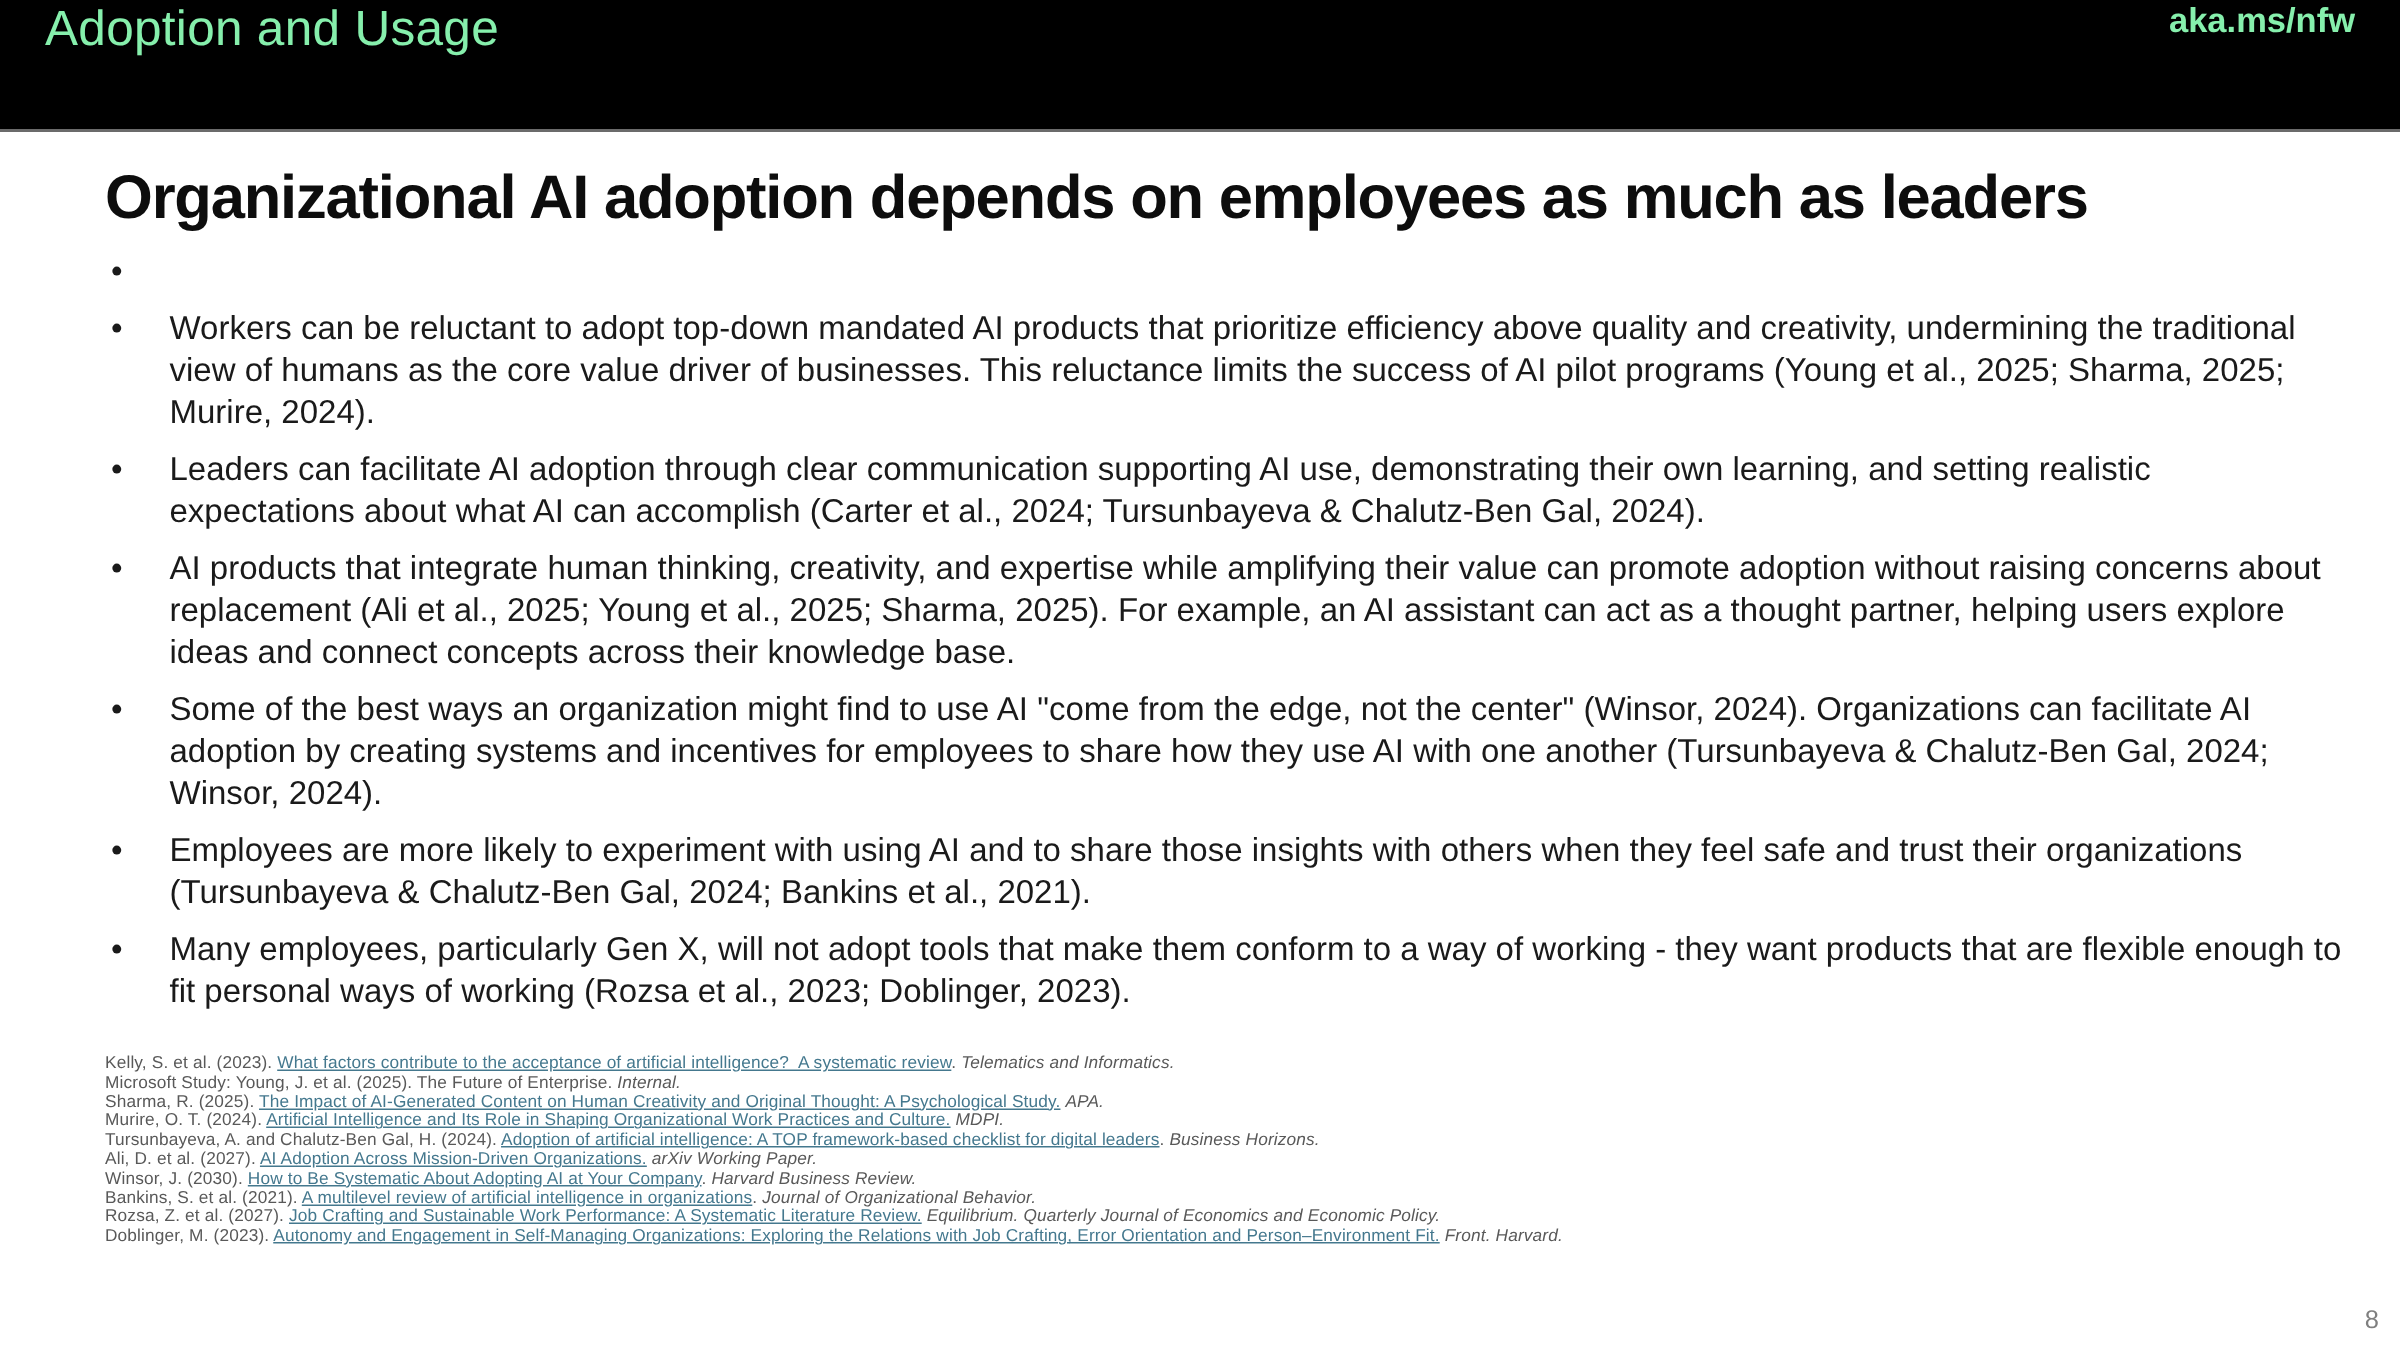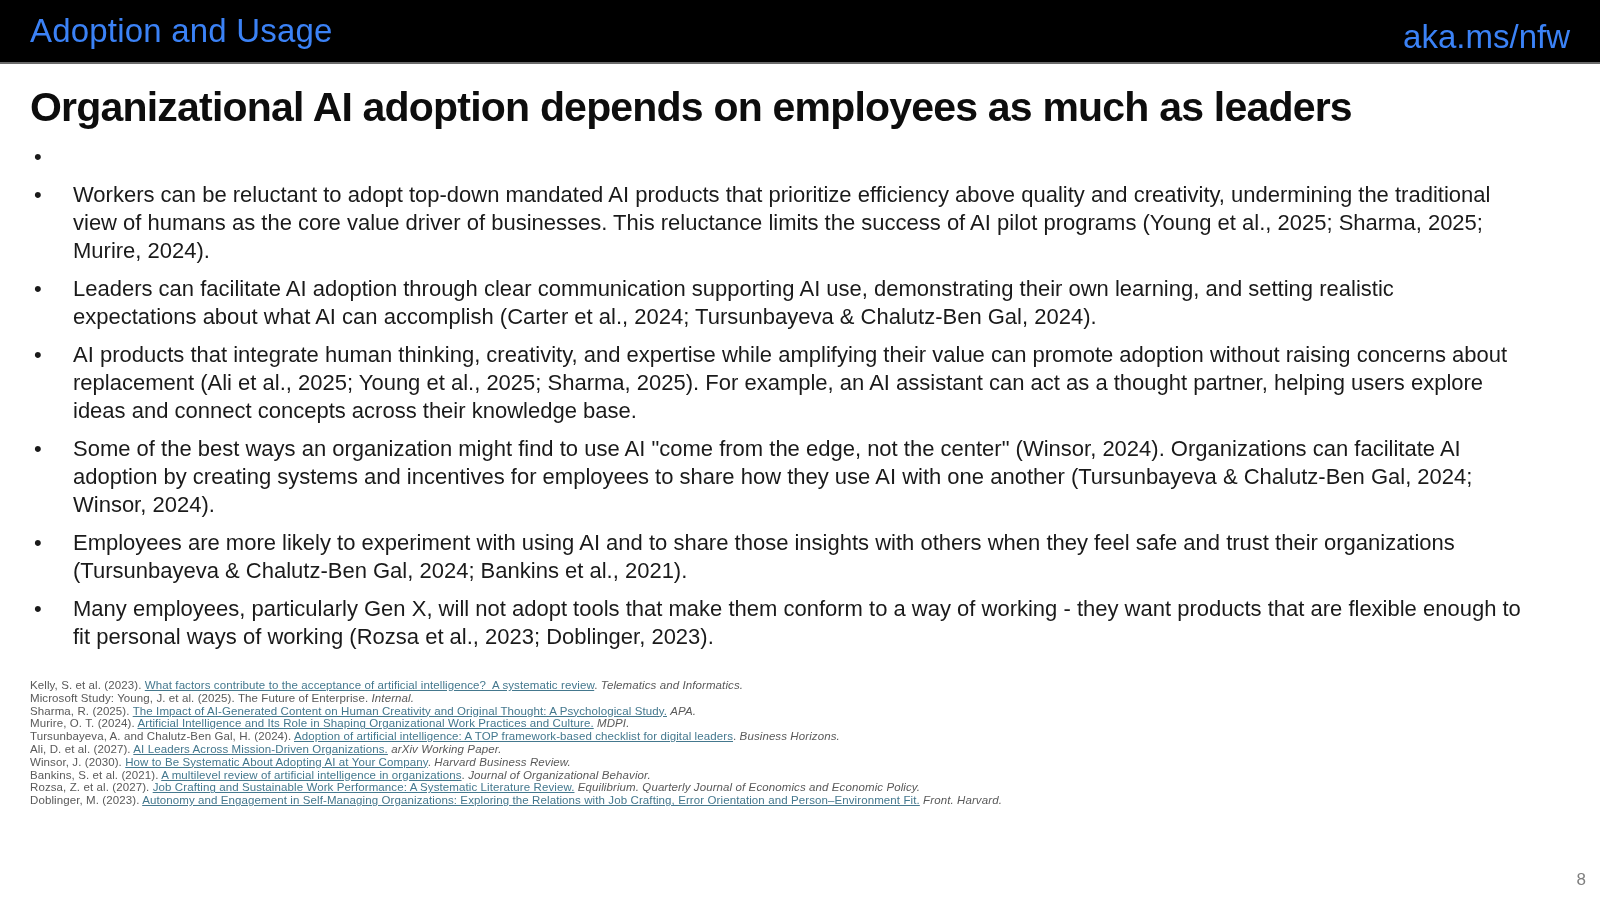--- a/index.html
+++ b/index.html
@@ -7,34 +7,33 @@
   body {
     width: 1600px; height: 900px;
     background: #ffffff;
     font-family: "Liberation Sans", sans-serif;
     overflow: hidden;
   }
   .slide { position: relative; width: 1600px; height: 900px; background: #fff; }
 
   
   .topbar {
-    height: 64px;
+    height: 88px;
     background: var(--header-bg, #000);
-    color: #3b82f6;
+    color: #86efac;
     display: flex;
-    align-items: center;
     justify-content: space-between;
     padding: 0 30px;
     border-bottom: 2px solid #6b6b6b;
   }
   .topbar-title { font-size: 33px; font-weight: 400; letter-spacing: 0.2px; }
-  .topbar-link  { font-size: 33px; font-weight: 400; margin-top: 11px; }
+  .topbar-link  { font-size: 23px; font-weight: 700; }
 
   
-  main { padding: 0 30px; }
+  main { padding: 0 30px; margin-left: 40px; }
   h1 {
     margin: 20px 0 12px 0;
     font-size: 41px;
     font-weight: 700;
     letter-spacing: -0.8px;
     color: #0d0d0d;
     white-space: nowrap;
   }
 
   
@@ -129,21 +128,21 @@
 
         <div class="ref"><span class="ref-before">Microsoft Study: Young, J. et al. (2025). The Future of Enterprise. </span><span class="ref-after"></span><span class="ref-journal">Internal.</span></div>
 
         <div class="ref"><span class="ref-before">Sharma, R. (2025). </span><a class="ref-link" href="#">The Impact of AI-Generated Content on Human Creativity and Original Thought: A Psychological Study.</a><span class="ref-after"> </span><span class="ref-journal">APA.</span></div>
 
         <div class="ref"><span class="ref-before">Murire, O. T. (2024). </span><a class="ref-link" href="#">Artificial Intelligence and Its Role in Shaping Organizational Work Practices and Culture.</a><span class="ref-after"> </span><span class="ref-journal">MDPI.</span></div>
 
 
         <div class="ref"><span class="ref-before">Tursunbayeva, A. and Chalutz-Ben Gal, H. (2024). </span><a class="ref-link" href="#">Adoption of artificial intelligence: A TOP framework-based checklist for digital leaders</a><span class="ref-after">. </span><span class="ref-journal">Business Horizons.</span></div>
 
-        <div class="ref"><span class="ref-before">Ali, D. et al. (2027). </span><a class="ref-link" href="#">AI Leaders Across Mission-Driven Organizations.</a><span class="ref-after"> </span><span class="ref-journal">arXiv Working Paper.</span></div>
+        <div class="ref"><span class="ref-before">Ali, D. et al. (2027). </span><a class="ref-link" href="#">AI Adoption Across Mission-Driven Organizations.</a><span class="ref-after"> </span><span class="ref-journal">arXiv Working Paper.</span></div>
 
         <div class="ref"><span class="ref-before">Winsor, J. (2030). </span><a class="ref-link" href="#">How to Be Systematic About Adopting AI at Your Company</a><span class="ref-after">. </span><span class="ref-journal">Harvard Business Review.</span></div>
 
         <div class="ref"><span class="ref-before">Bankins, S. et al. (2021). </span><a class="ref-link" href="#">A multilevel review of artificial intelligence in organizations</a><span class="ref-after">. </span><span class="ref-journal">Journal of Organizational Behavior.</span></div>
 
         <div class="ref"><span class="ref-before">Rozsa, Z. et al. (2027). </span><a class="ref-link" href="#">Job Crafting and Sustainable Work Performance: A Systematic Literature Review.</a><span class="ref-after"> </span><span class="ref-journal">Equilibrium. Quarterly Journal of Economics and Economic Policy.</span></div>
 
         <div class="ref"><span class="ref-before">Doblinger, M. (2023). </span><a class="ref-link" href="#">Autonomy and Engagement in Self-Managing Organizations: Exploring the Relations with Job Crafting, Error Orientation and Person–Environment Fit.</a><span class="ref-after"> </span><span class="ref-journal">Front. Harvard.</span></div>
       </div>
   </main>

